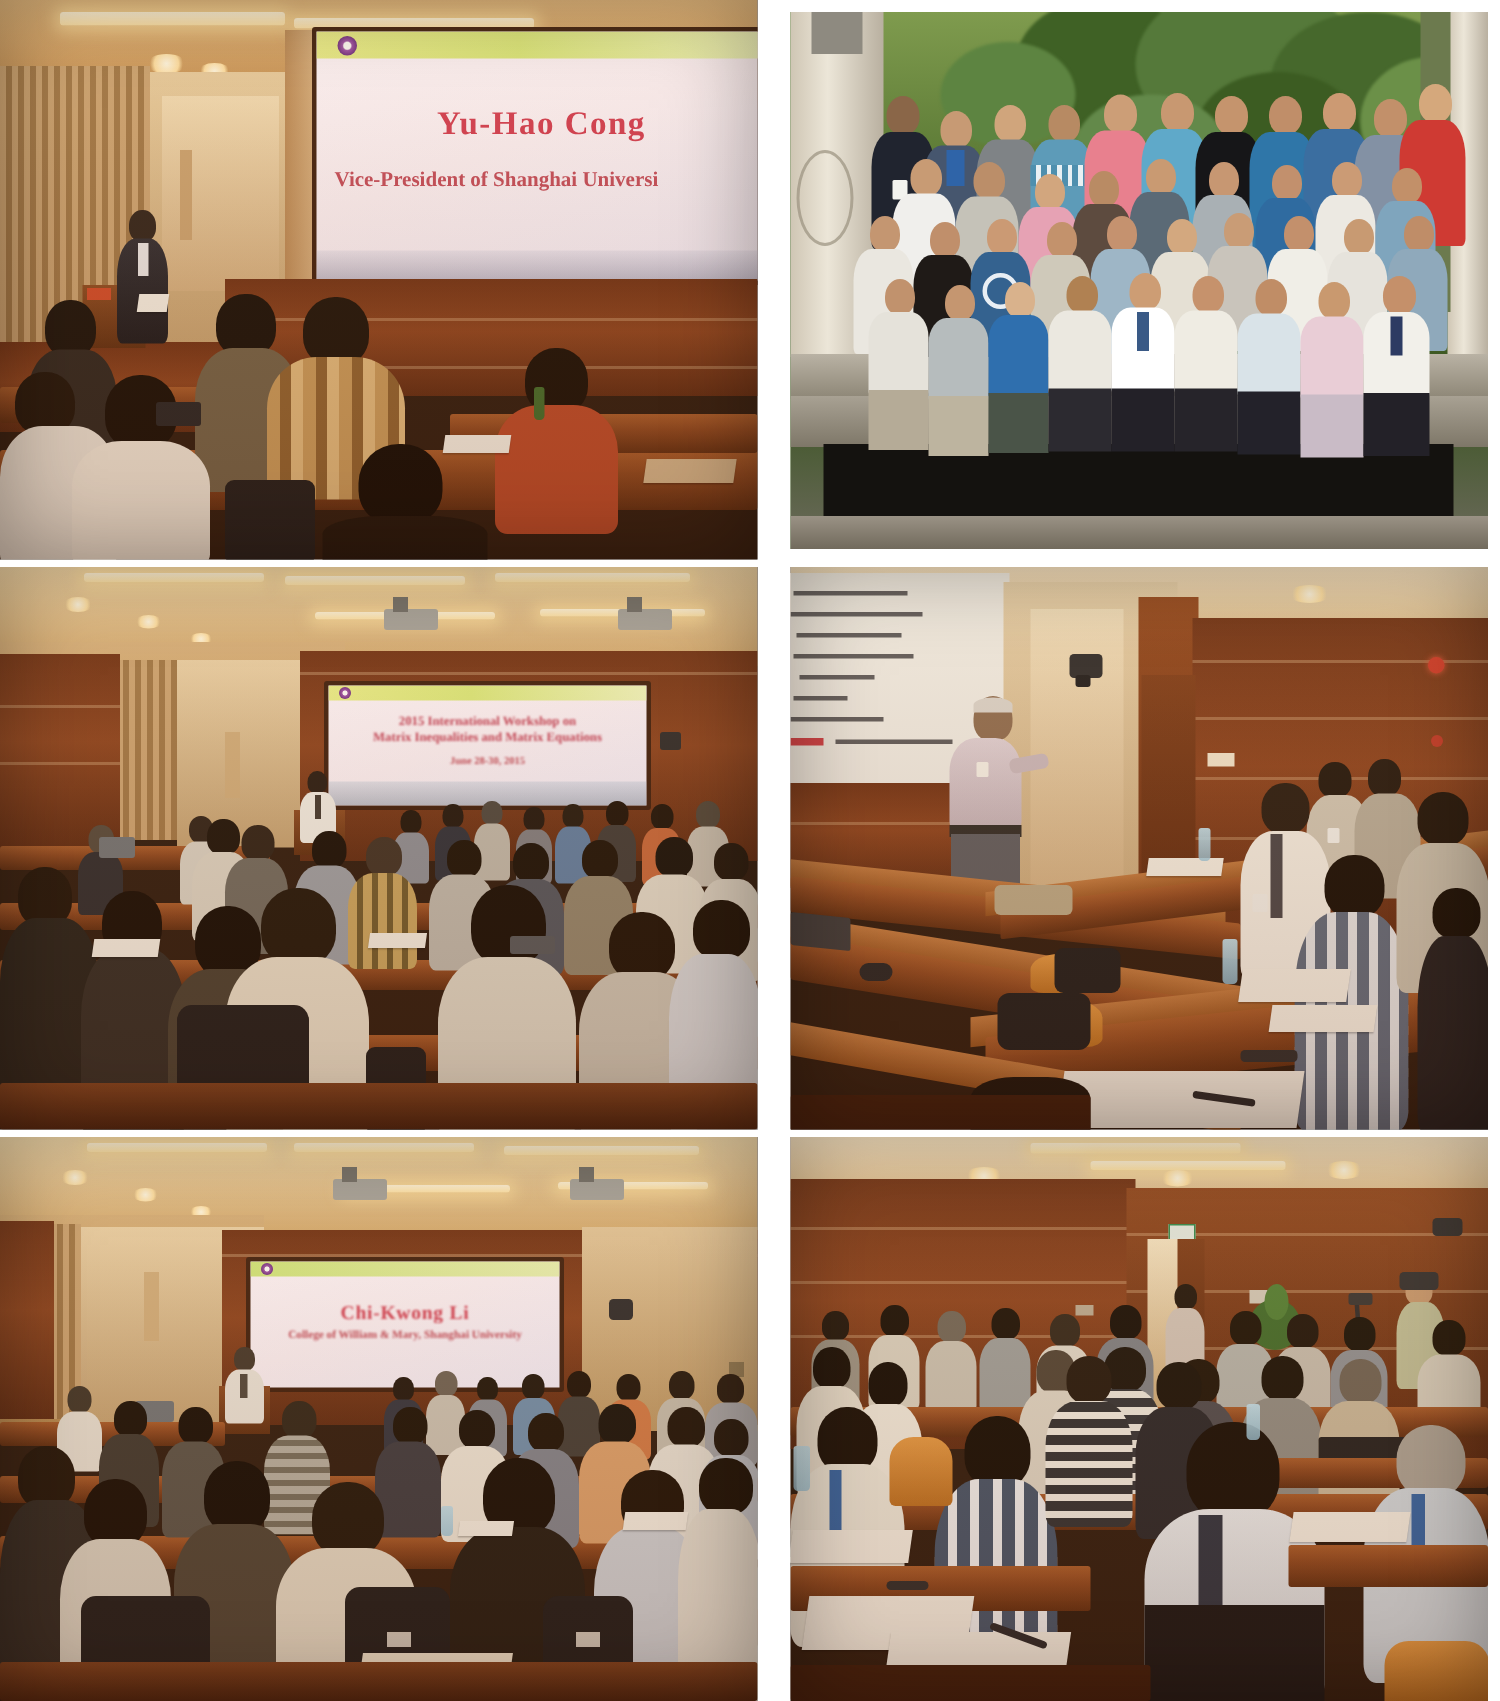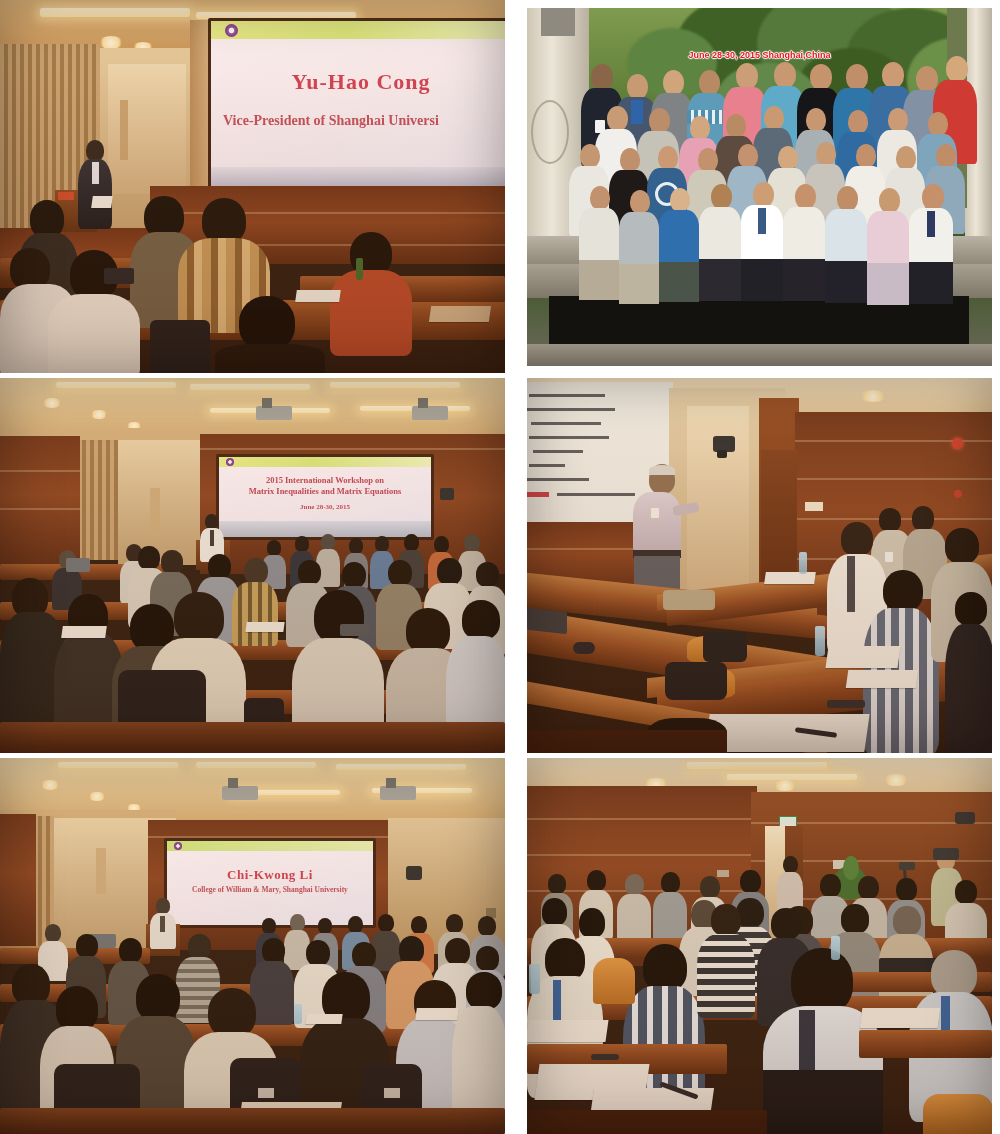--- a/index.html
+++ b/index.html
@@ -346,21 +346,20 @@
         <div class="p-body" style="left:0;top:23px;width:42px;height:56px;background:#e9cdd6;"></div>
         <div style="position:absolute;left:0;top:75px;width:42px;height:42px;background:#c9bbc6;"></div>
       </div>
       <div class="person" style="left:382px;top:176px;width:44px;height:122px;">
         <div class="p-head" style="left:13px;top:0;width:22px;height:26px;background:#c5906a;"></div>
         <div class="p-body" style="left:0;top:24px;width:44px;height:58px;background:#f2f0ea;"></div>
         <div style="position:absolute;left:18px;top:27px;width:8px;height:26px;background:#2d3b63;"></div>
         <div style="position:absolute;left:0;top:78px;width:44px;height:42px;background:#232128;"></div>
       </div>
 
-      <div class="banner-sub" style="top:42px;font-size:9px;">June 28-30, 2015   Shanghai,China</div>
     </div>
   </div>
 
   <div class="photo" style="left:0;top:378px;width:505px;height:375px;">
     <div class="scene">
       <div class="ceiling" style="height:66px;background:linear-gradient(#f0d6a8,#cfa870);"></div>
       <div class="ceil-strip" style="left:56px;top:4px;width:120px;height:6px;"></div>
       <div class="ceil-strip" style="left:190px;top:6px;width:120px;height:6px;"></div>
       <div class="ceil-strip" style="left:330px;top:4px;width:130px;height:6px;"></div>
       <div class="ceil-strip" style="left:210px;top:30px;width:120px;height:5px;"></div>

